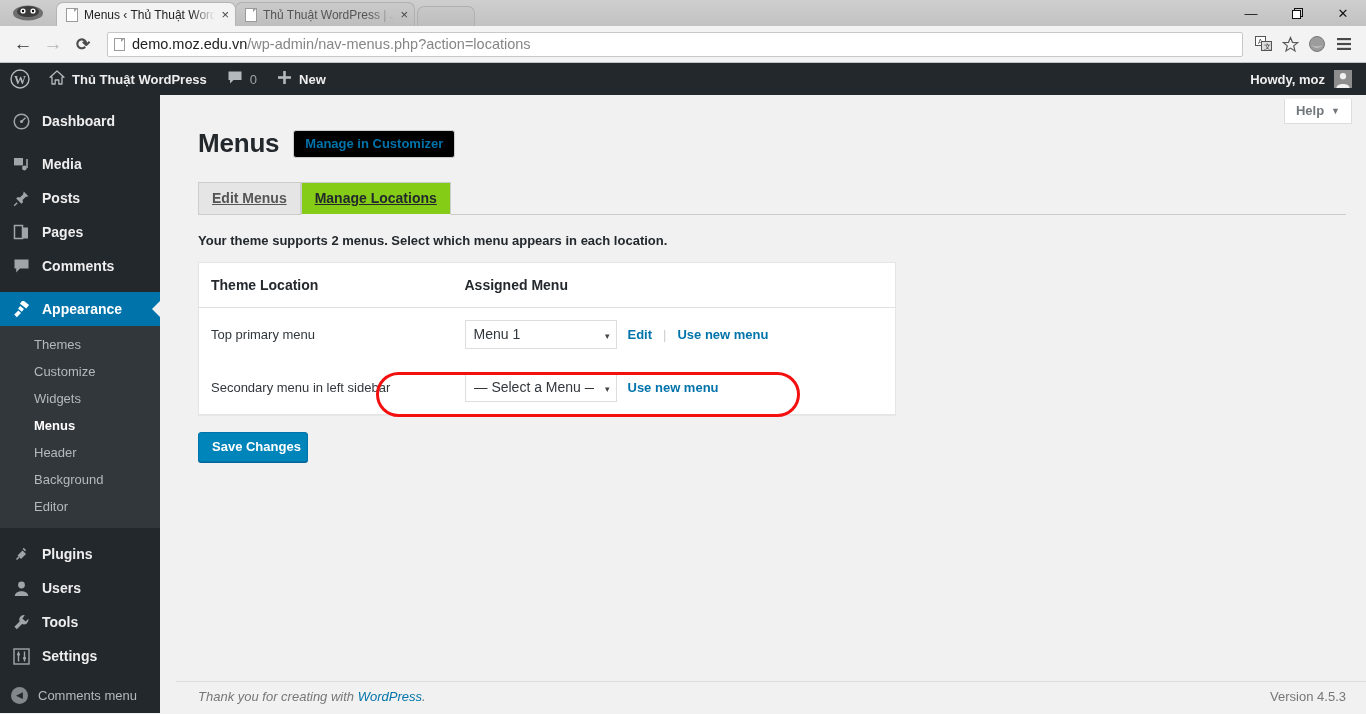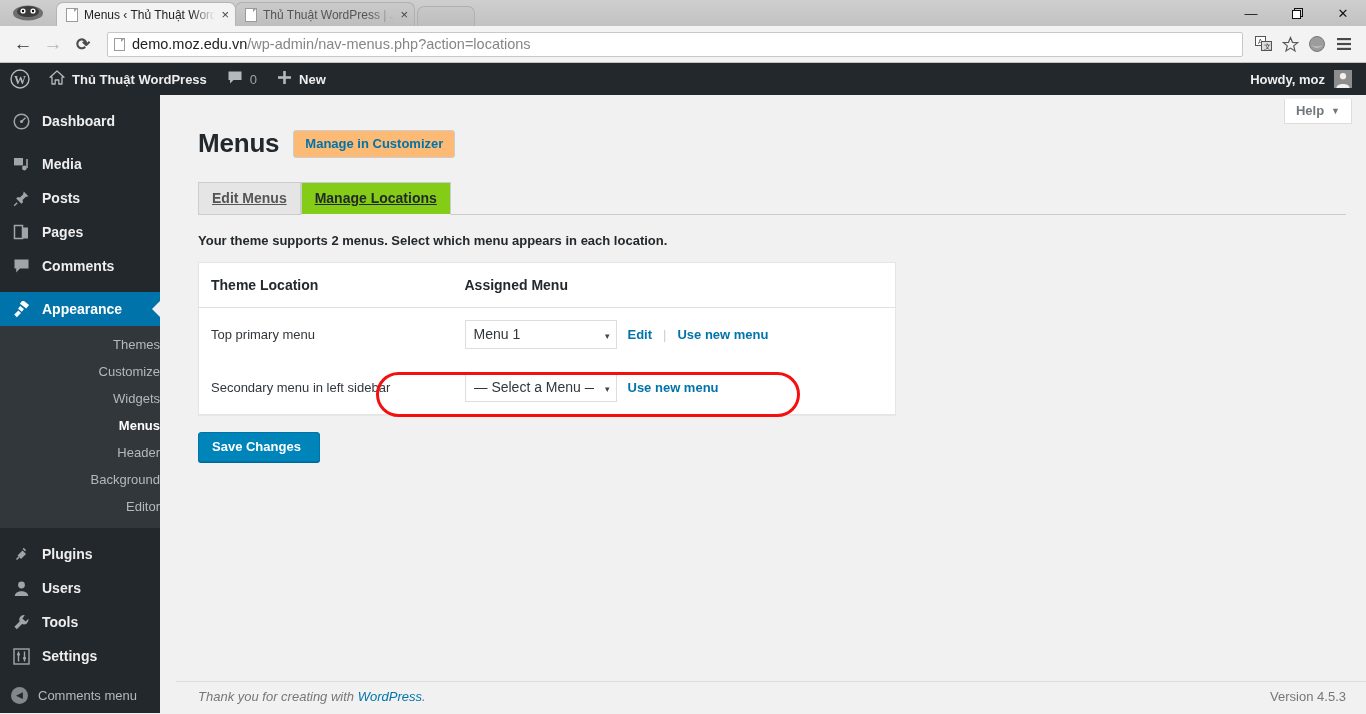--- a/index.html
+++ b/index.html
@@ -131,21 +131,21 @@
   }
   .menu-top.current { background: #0073aa; color:#fff; }
   .menu-top.current::after {
     content:''; position:absolute; right:0; top:50%; transform: translateY(-50%);
     border-top: 8px solid transparent; border-bottom: 8px solid transparent;
     border-right: 8px solid #f1f1f1;
   }
   .menu-top .mi { width:20px; display:flex; align-items:center; justify-content:center; color:#a0a5aa; }
   .menu-top.current .mi { color:#fff; }
   .menu-sep { height: 9px; }
-  .submenu { background: #32373c; padding: 5px 0 8px 0; text-align: right; }
+  .submenu { background: #32373c; padding: 5px 0 8px 0; }
   .submenu a {
     display:block; padding: 6px 0 6px 34px;
     font-size: 13px; color:#b4b9be; text-decoration:none;
   }
   .submenu a.current { color:#fff; font-weight:bold; }
   .collapse-row {
     margin-top: auto; display:flex; align-items:center; gap:10px;
     height: 36px; padding-left: 11px; color:#b4b9be; font-size:13px;
   }
   .collapse-icon {
@@ -161,21 +161,21 @@
     background:#fff; border:1px solid #ddd; border-top:none;
     padding: 4px 11px 5px 11px; font-size:13px; color:#72777c; font-weight:bold;
     display:flex; align-items:center; gap:7px;
   }
   .help-caret { font-size: 9px; color:#72777c; }
 
   .wrap { padding: 0 20px 0 22px; }
   .title-row { display:flex; align-items:center; gap:14px; margin-top: 4px; }
   h1.page-title { font-size: 26px; font-weight: bold; color:#23282d; letter-spacing:-0.2px; }
   .customizer-btn {
-    background:#fdba74; border:1px solid #ccc; border-radius:3px;
+    background:#000000; border:1px solid #ccc; border-radius:3px;
     color:#0073aa; font-size:13px; font-weight:bold;
     padding: 5px 11px 6px 11px;
   }
 
   .nav-tabs {
     margin-top: 23px; display:flex; align-items:flex-end;
     border-bottom: 1px solid #ccc; padding-left: 0;
     height: 33px;
   }
   .nav-tab {
@@ -215,21 +215,21 @@
     font-size: 9px; color: #444; pointer-events: none;
   }
   .cell-controls { display:flex; align-items:center; gap: 11px; }
   .link-blue { color:#0073aa; font-size:13px; font-weight:bold; text-decoration:none; }
   .divider-pipe { color:#ccc; font-weight:normal; }
 
   .save-btn {
     margin-top: 17px;
     background:#0085ba; border:1px solid #0073aa; border-radius:3px;
     color:#fff; font-size:13px; font-weight:bold;
-    padding: 6px 18px 7px 13px;
+    padding: 6px 6px 7px 13px;
     box-shadow: 0 1px 0 #006799;
   }
 
   
   .annotation {
     position: absolute; left: 200px; top: 277px;
     width: 424px; height: 45px;
     border: 3px solid #f51010; border-radius: 24px;
     pointer-events: none;
   }

